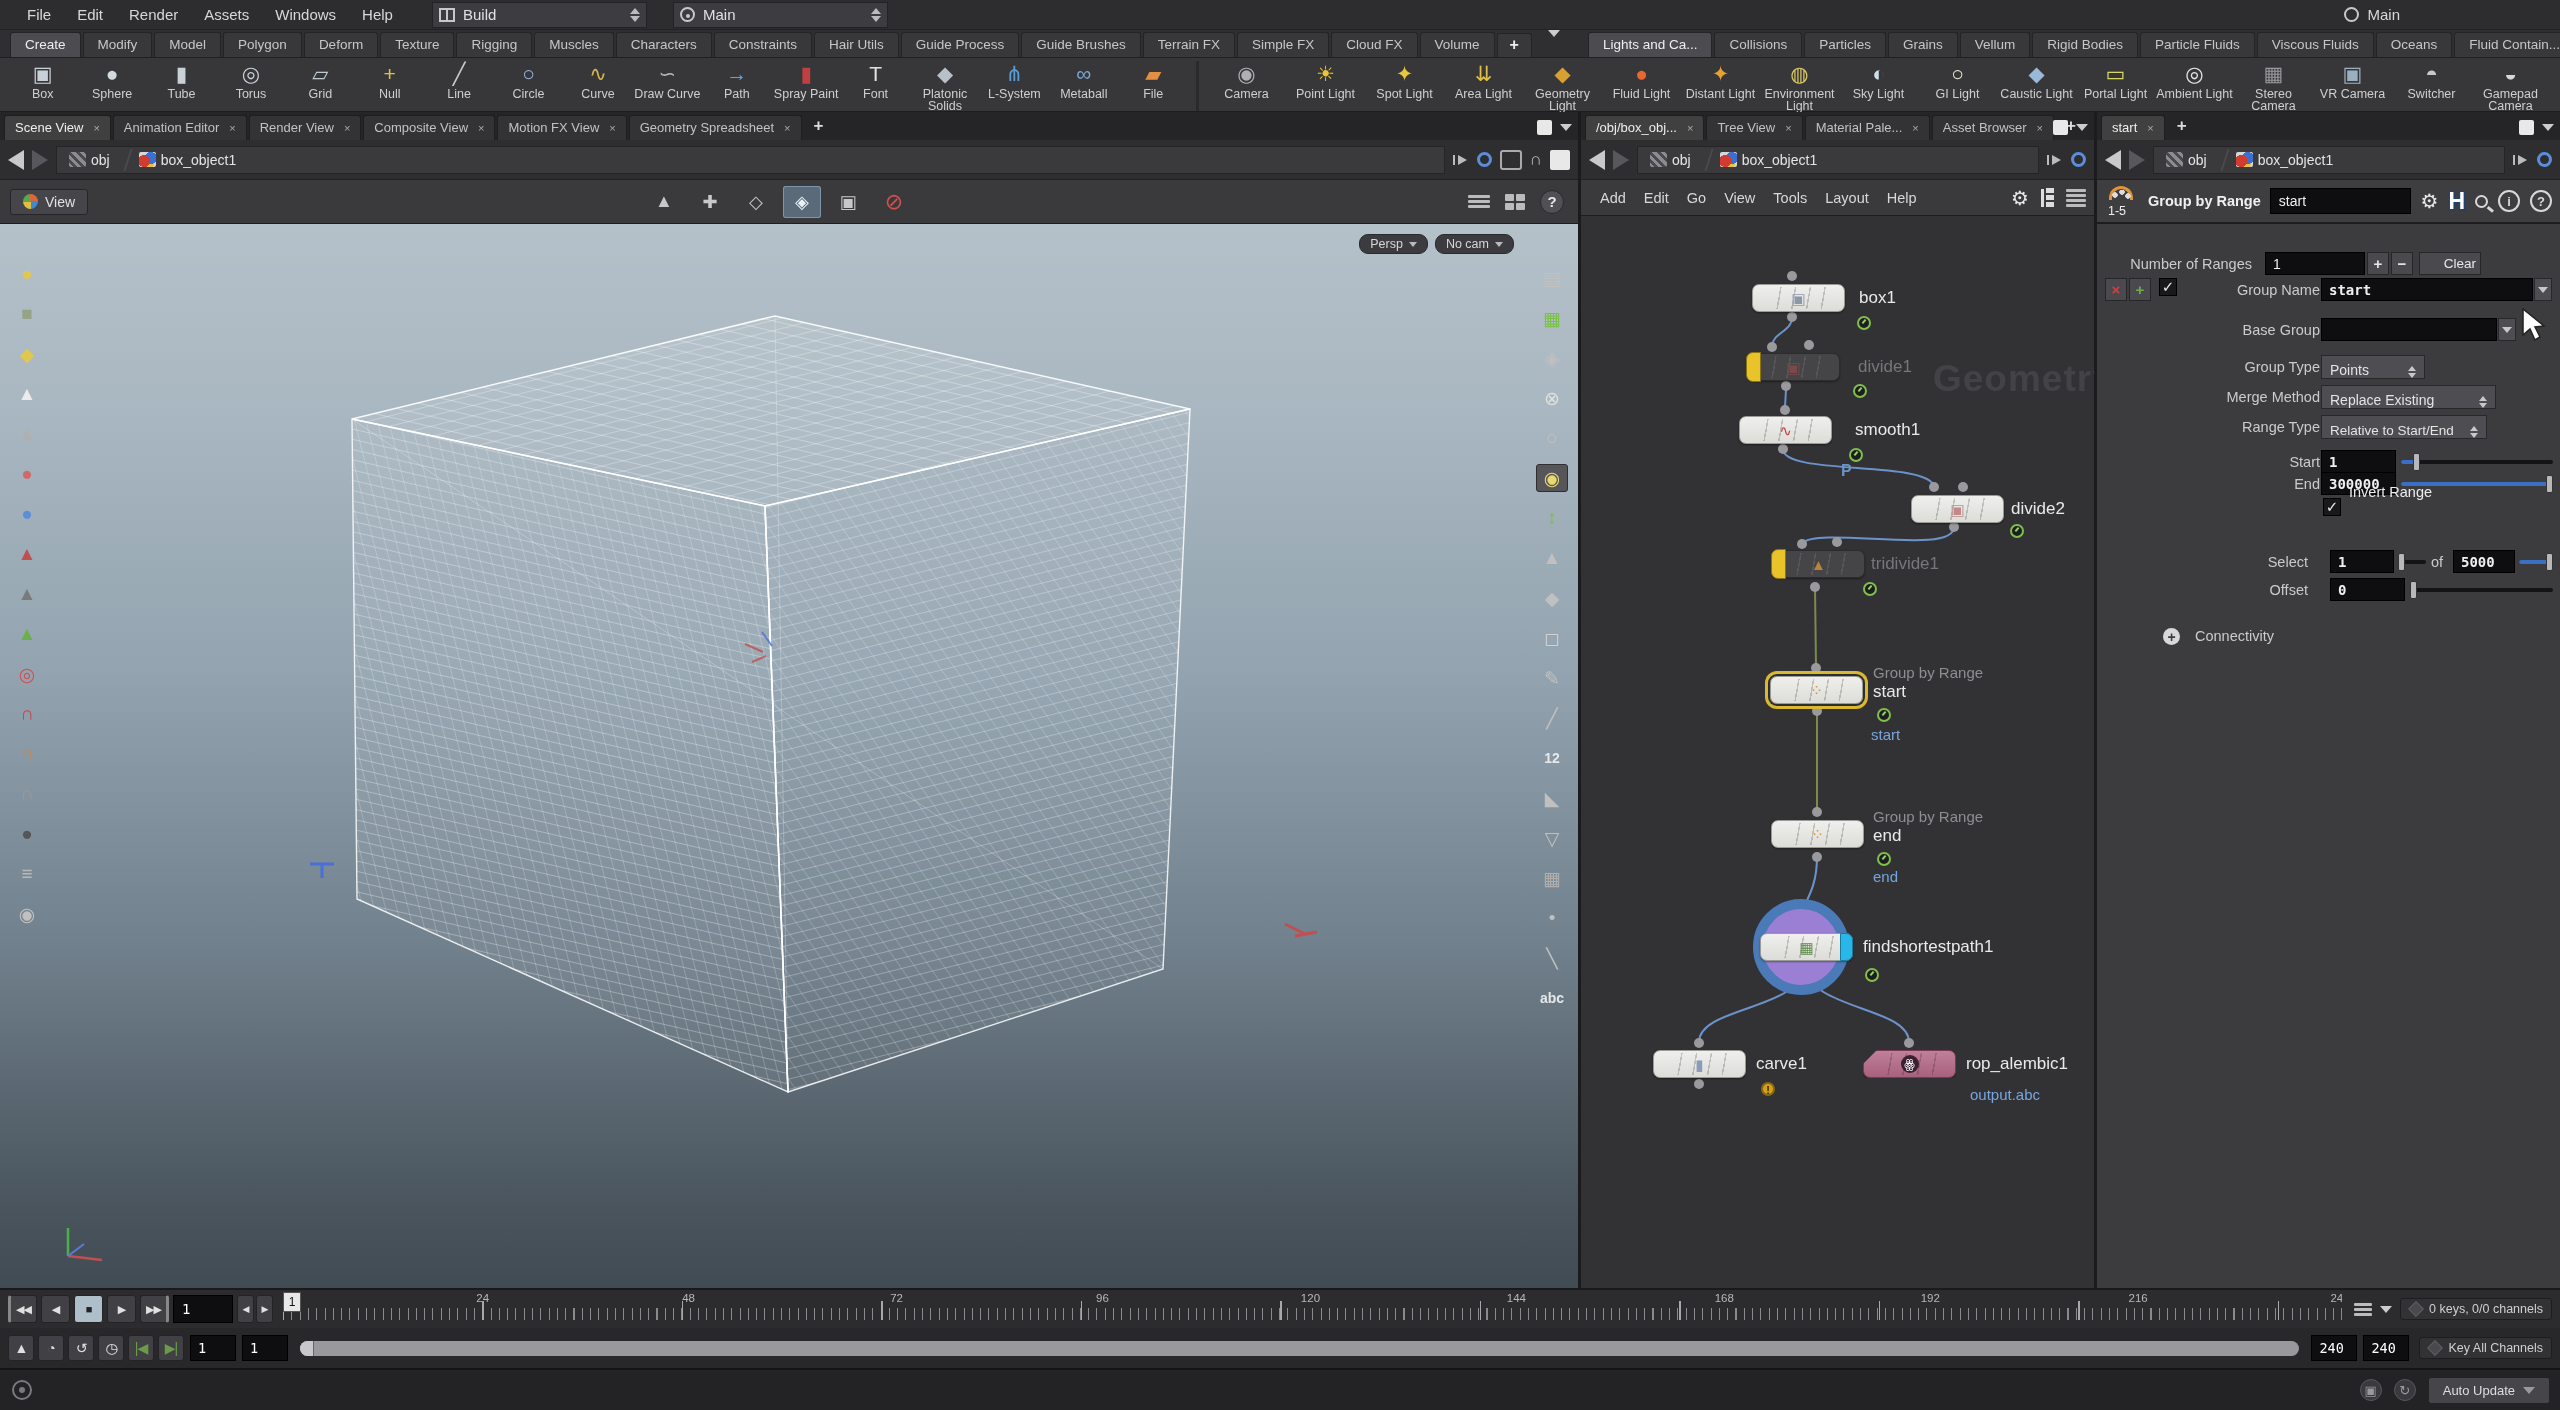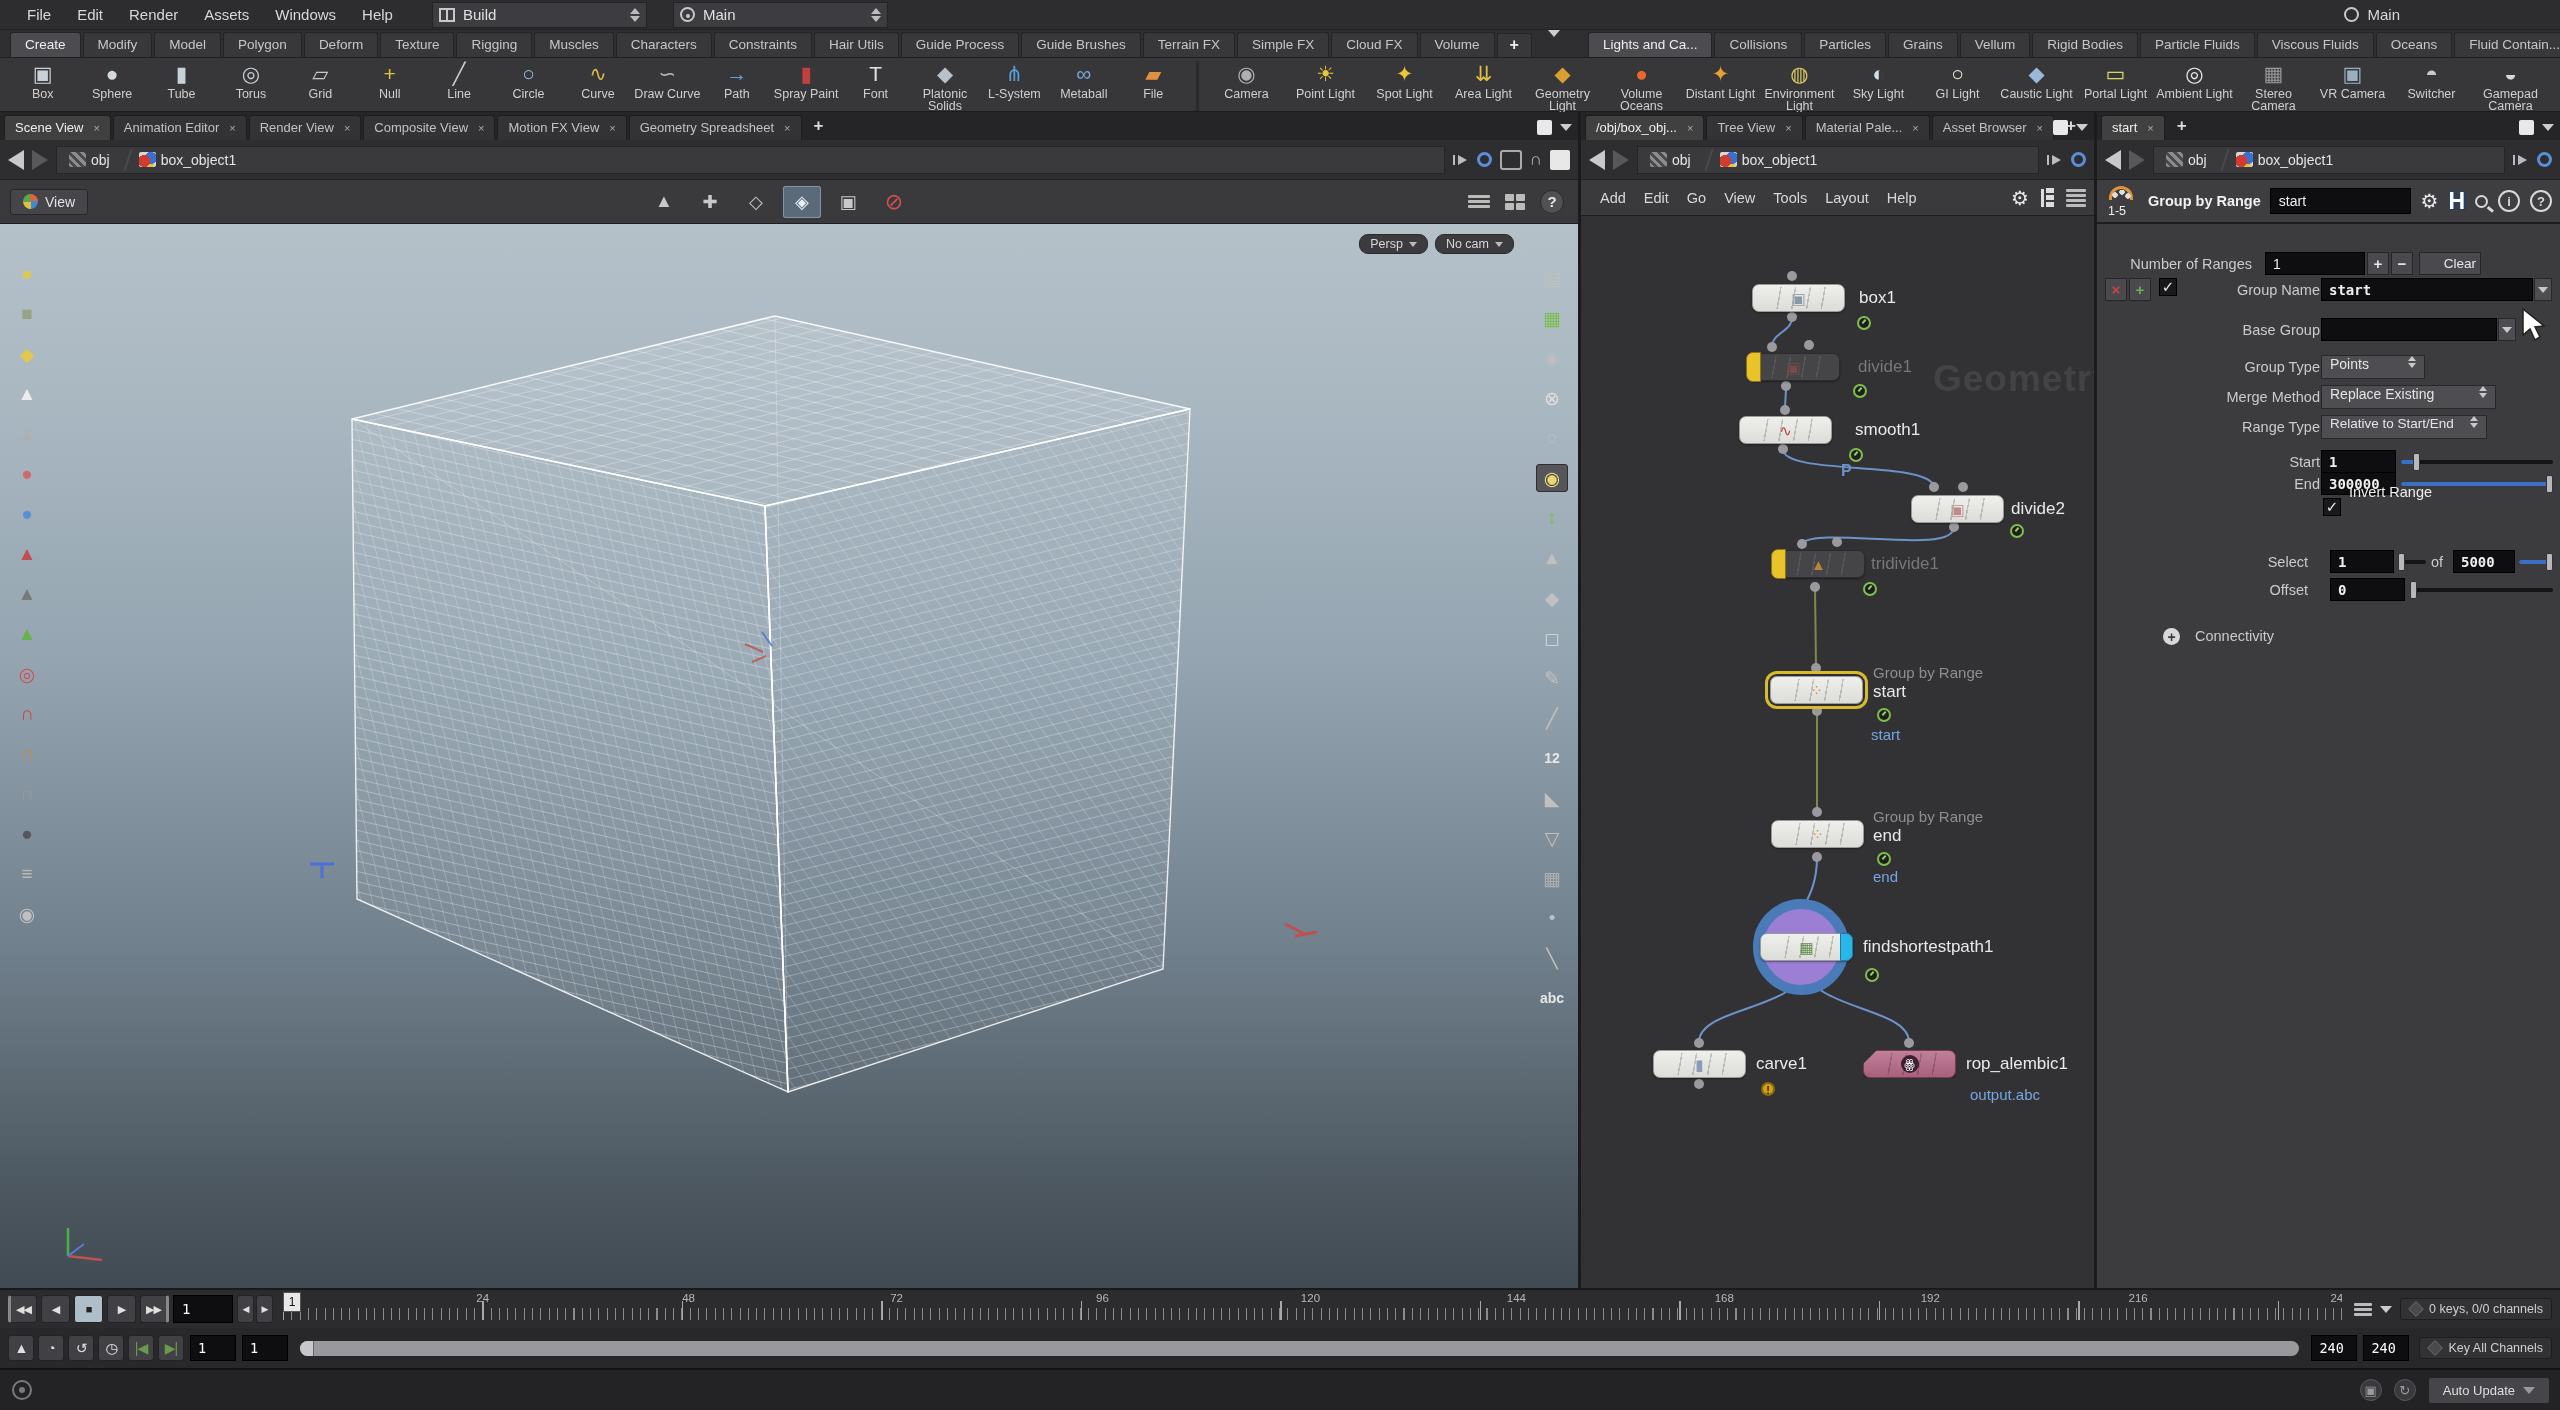--- a/index.html
+++ b/index.html
@@ -126,21 +126,21 @@
   .pname{flex:1;height:26px;background:var(--field);border:1px solid #000;color:var(--fieldtxt);font-size:14px;display:flex;align-items:center;padding:0 8px;min-width:90px;}
   .hicons{display:flex;align-items:center;gap:10px;flex:none;}
   .gear{font-size:20px;color:#e8e8e8;}
   .hlogo{font-size:23px;font-weight:bold;color:#fff;text-shadow:0 0 3px #1a4a8a,0 0 2px #1a4a8a,1px 1px 0 #123a70;}
   .circbtn{width:22px;height:22px;border-radius:50%;border:2px solid #d8d8d8;color:#d8d8d8;font-size:13px;font-weight:bold;display:flex;align-items:center;justify-content:center;}
   .srch{width:13px;height:13px;border:2.5px solid #d8d8d8;border-radius:50%;position:relative;}
   .srch::after{content:"";position:absolute;left:10px;top:11px;width:7px;height:2.5px;background:#d8d8d8;transform:rotate(40deg);}
   .pbody{flex:1;background:#3c3c3f;position:relative;font-size:14.5px;overflow:hidden;}
   .plabel{position:absolute;text-align:right;color:#cbcbcb;white-space:nowrap;}
   .pfield{position:absolute;height:23px;background:var(--field);border:1px solid #000;color:var(--fieldtxt);font-size:14px;display:flex;align-items:center;padding:0 7px;font-weight:bold;}
-  .pcombo{position:absolute;height:24px;background:#4d4d52;border:1px solid #28282a;color:#e4e4e4;font-size:14px;display:flex;align-items:flex-start;padding:0 8px;justify-content:space-between;gap:8px;}
+  .pcombo{position:absolute;height:24px;background:#4d4d52;border:1px solid #28282a;color:#e4e4e4;font-size:14px;display:flex;align-items:flex-end;padding:0 8px;justify-content:space-between;gap:8px;}
   .pcombo .ud{display:flex;flex-direction:column;gap:2px;}
   .pcombo .ud i{width:0;height:0;border-left:4.5px solid transparent;border-right:4.5px solid transparent;}
   .pcombo .ud .u{border-bottom:5px solid #c8c8c8;} .pcombo .ud .d{border-top:5px solid #c8c8c8;}
   .ddbtn{position:absolute;width:18px;height:23px;background:#4d4d52;border:1px solid #28282a;display:flex;align-items:center;justify-content:center;}
   .ddbtn::after{content:"";border-left:5px solid transparent;border-right:5px solid transparent;border-top:6px solid #c8c8c8;}
   .sqbtn{position:absolute;height:23px;background:#4a4a4e;border:1px solid #262628;color:#e8e8e8;display:flex;align-items:center;justify-content:center;font-size:15px;font-weight:bold;}
   .slider{position:absolute;height:4px;background:#141416;border-radius:2px;top:50%;margin-top:-2px;}
   .slider .fill{position:absolute;left:0;top:0;bottom:0;background:#3a6fc4;border-radius:2px;}
   .slider .handle{position:absolute;top:-7px;width:7px;height:18px;background:#b8b8bc;border:1px solid #333;border-radius:2px;}
   .checkbox{position:absolute;width:18px;height:18px;background:#19191b;border:1px solid #000;display:flex;align-items:center;justify-content:center;color:#e8e8e8;font-size:15px;font-weight:bold;}
@@ -364,21 +364,21 @@
       </div>
 
       <div class="tool">
         <div class="tglyph" style="color: rgb(216, 160, 48);">◆</div>
         <div class="tlabel">Geometry
 Light</div>
       </div>
 
       <div class="tool">
         <div class="tglyph" style="color: rgb(232, 104, 48);">●</div>
-        <div class="tlabel">Volume Oceans</div>
+        <div class="tlabel">Fluid Light</div>
       </div>
 
       <div class="tool">
         <div class="tglyph" style="color: rgb(232, 160, 48);">✦</div>
         <div class="tlabel">Distant Light</div>
       </div>
 
       <div class="tool">
         <div class="tglyph" style="color: rgb(216, 200, 96);">◍</div>
         <div class="tlabel">Environment

